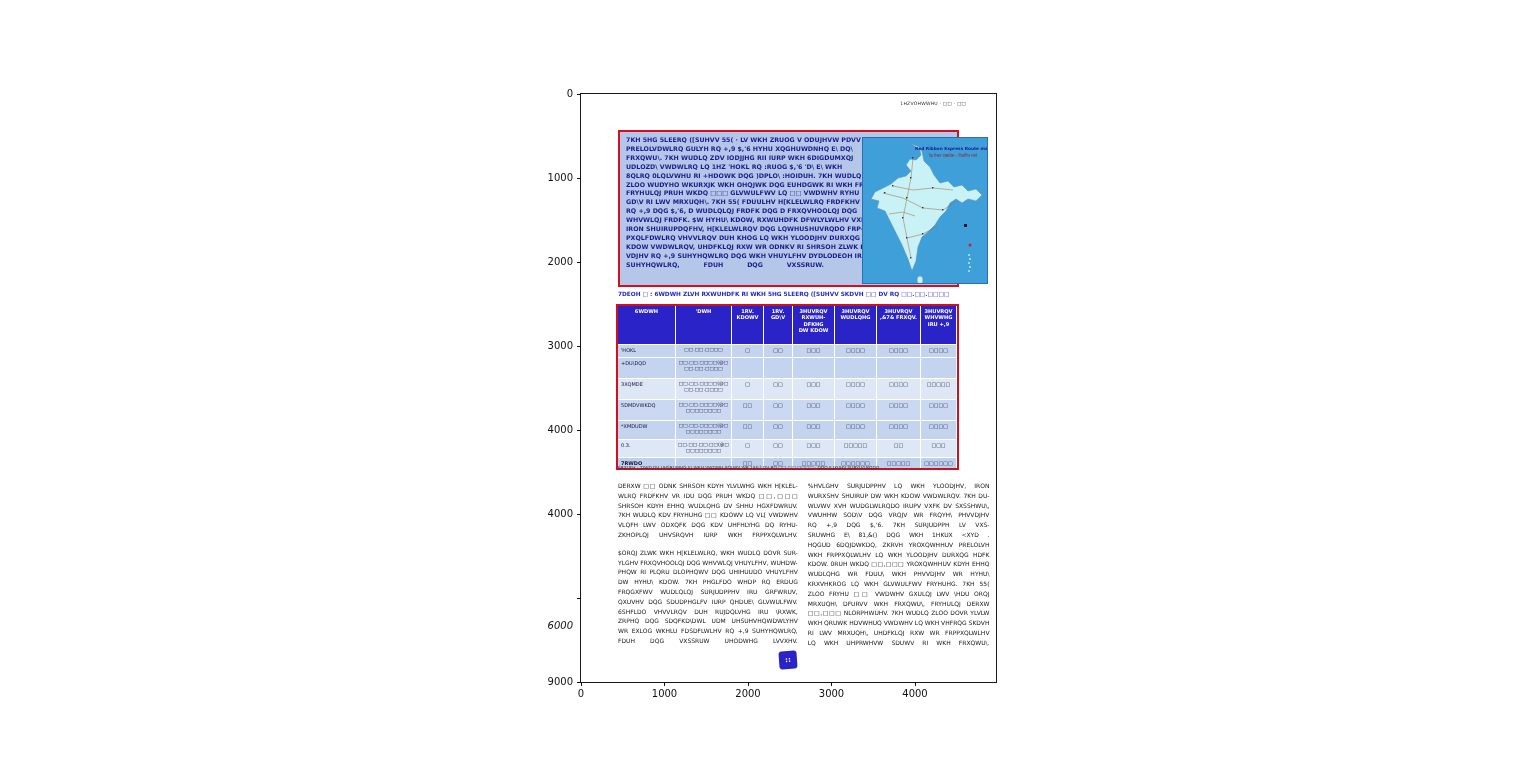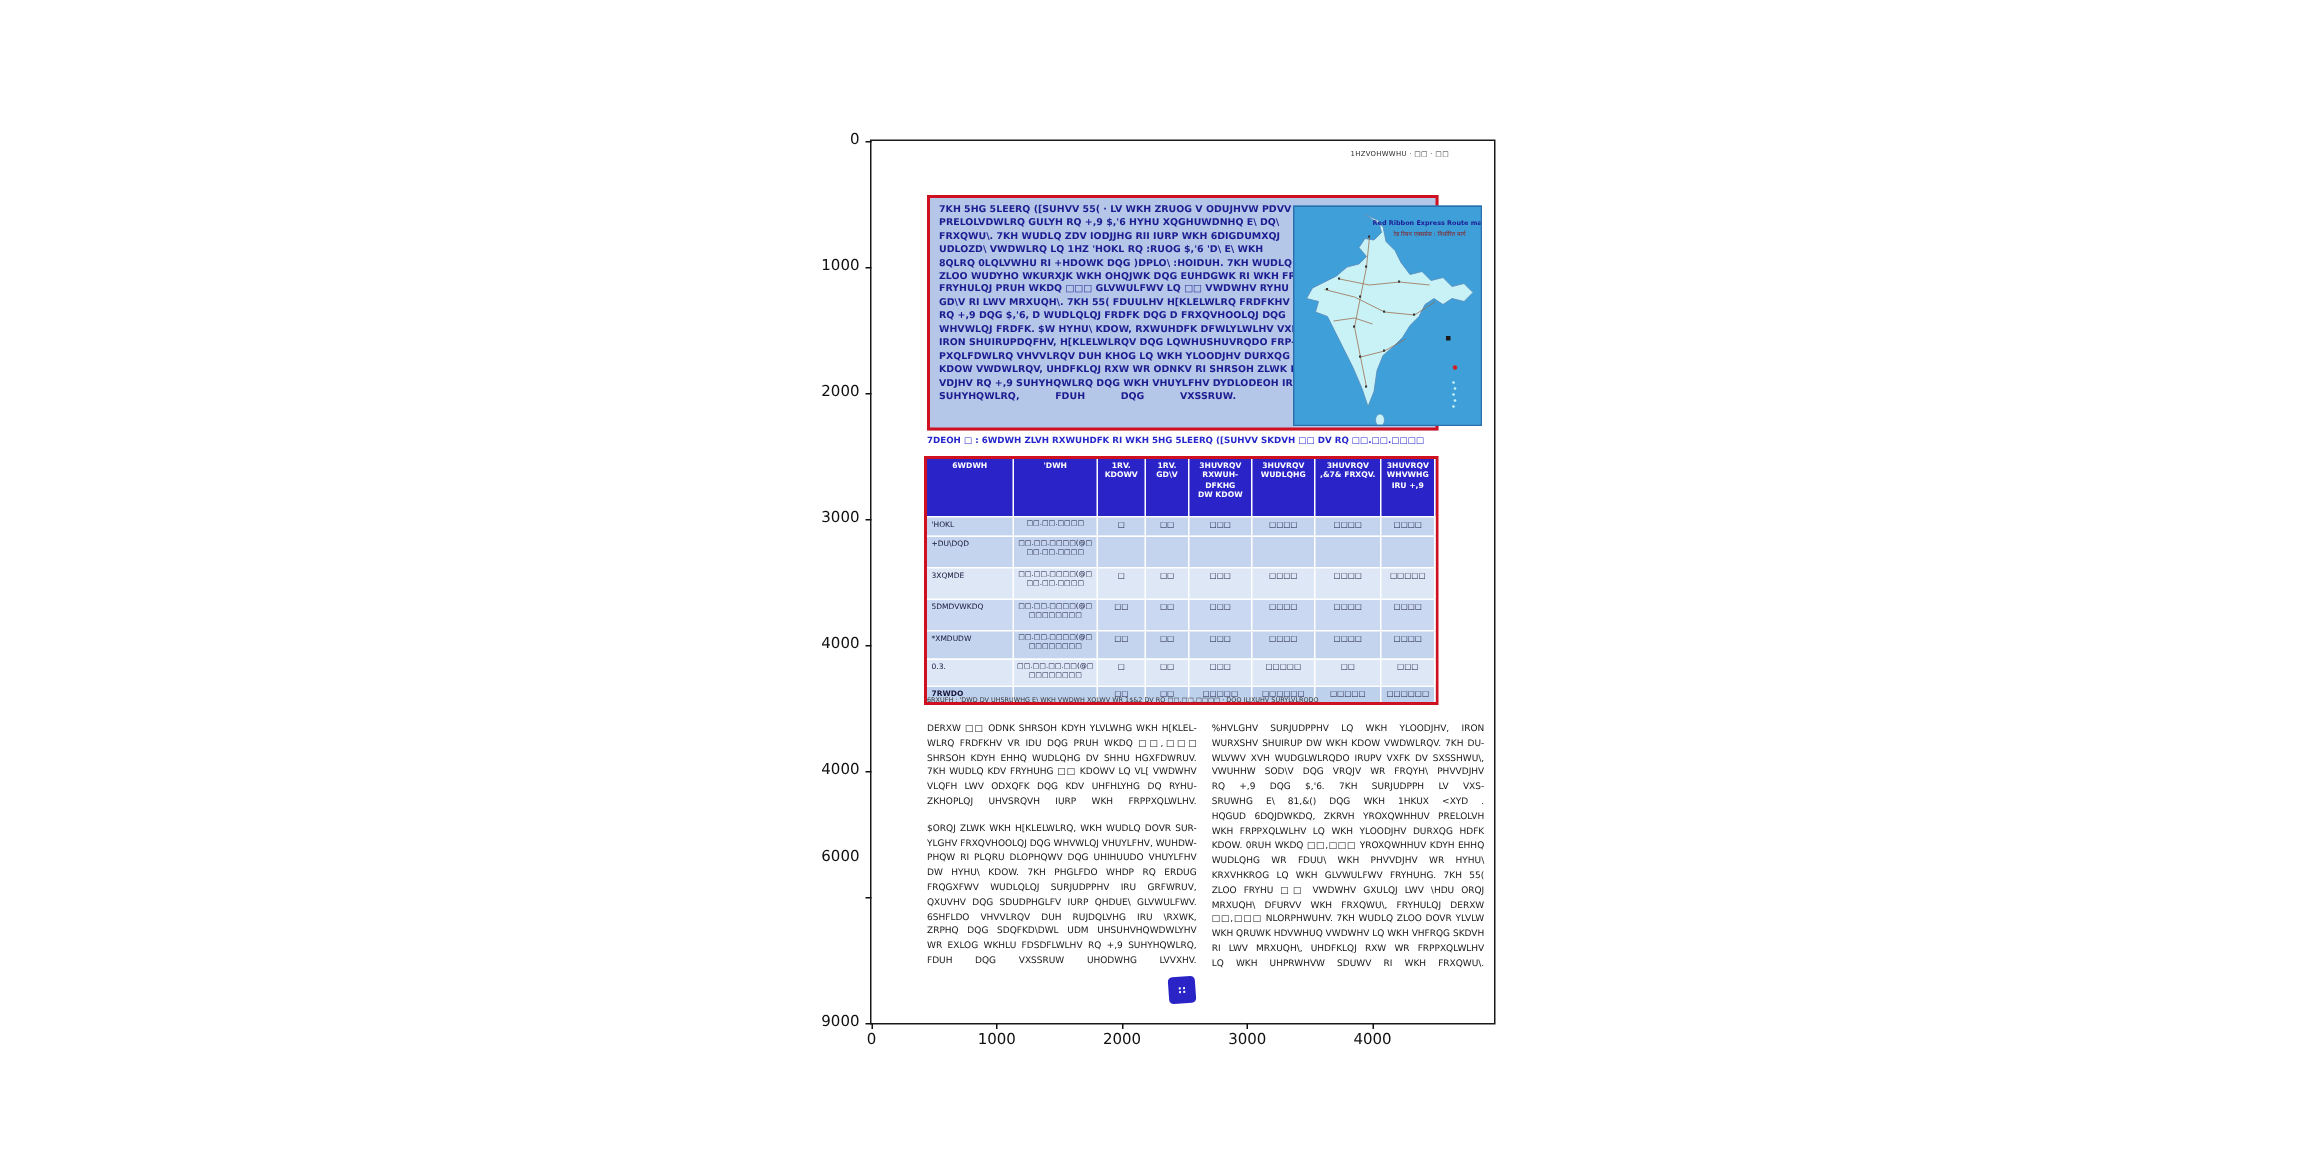--- a/index.html
+++ b/index.html
@@ -293,21 +293,21 @@
       <div class="ytick-label" style="top: 78px;">1000</div>
       <div class="ytick-mark" style="top: 83.5px;"></div>
       <div class="ytick-label" style="top: 162px;">2000</div>
       <div class="ytick-mark" style="top: 167.5px;"></div>
       <div class="ytick-label" style="top: 246px;">3000</div>
       <div class="ytick-mark" style="top: 251.5px;"></div>
       <div class="ytick-label" style="top: 330px;">4000</div>
       <div class="ytick-mark" style="top: 335.5px;"></div>
       <div class="ytick-label" style="top: 414px;">4000</div>
       <div class="ytick-mark" style="top: 419.5px;"></div>
-      <div class="ytick-label" style="top: 472px;">6000</div>
+      <div class="ytick-label" style="top: 526px; font-style: italic;">6000</div>
       <div class="ytick-mark" style="top: 503.5px;"></div>
       <div class="ytick-label" style="top: 582px;">9000</div>
       <div class="ytick-mark" style="top: 587.5px;"></div>
       <div class="xtick-label" style="left: 0px;">0</div>
       <div class="xtick-mark" style="left: -0.5px;"></div>
       <div class="xtick-label" style="left: 83.5px;">1000</div>
       <div class="xtick-mark" style="left: 83px;"></div>
       <div class="xtick-label" style="left: 167px;">2000</div>
       <div class="xtick-mark" style="left: 166.5px;"></div>
       <div class="xtick-label" style="left: 250.5px;">3000</div>

